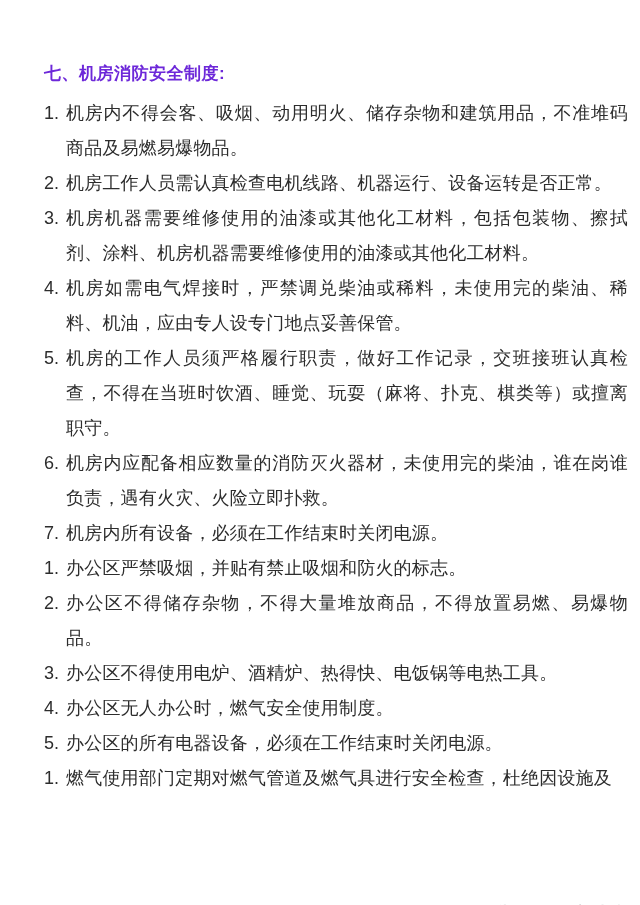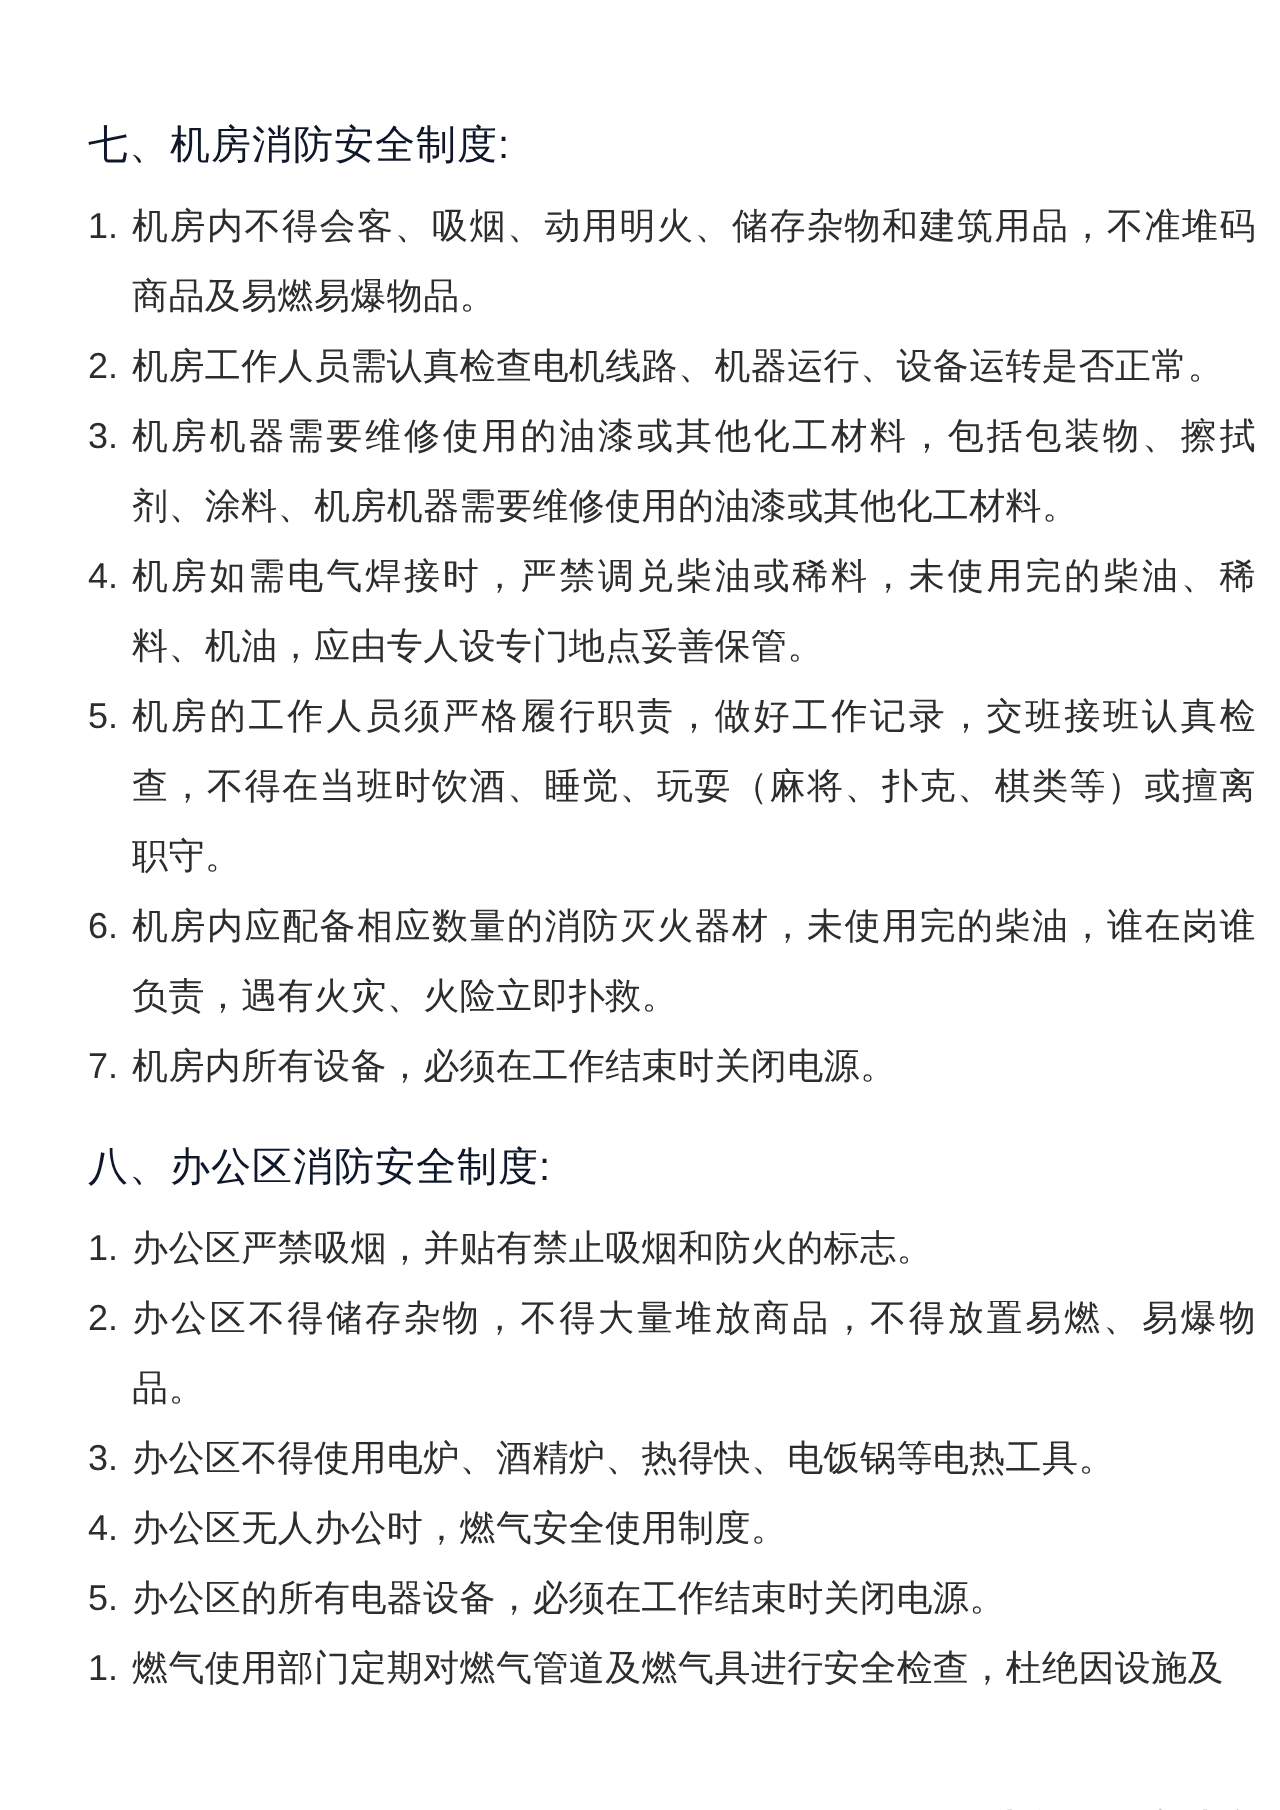--- a/index.html
+++ b/index.html
@@ -16,24 +16,24 @@
   .page {
     position: relative;
     width: 640px;
     height: 905px;
     box-sizing: border-box;
     background: #ffffff;
     padding: 56px 12px 0 44px;
   }
   section { display: block; }
   .section-title {
-    font-size: 20px;
+    font-size: 17px;
     line-height: 35px;
-    font-weight: 400;
-    color: #0f172a;
+    font-weight: 700;
+    color: #6d28d9;
     margin: 16px 0 5px 0;
     letter-spacing: 0.5px;
   }
   section:first-child .section-title { margin-top: 0; }
   ol.rule-list {
     list-style: none;
     margin: 0;
     padding: 0;
   }
   ol.rule-list li {
@@ -99,21 +99,20 @@
             <span class="num">6.</span>
             <span class="txt">机房内应配备相应数量的消防灭火器材，未使用完的柴油，谁在岗谁负责，遇有火灾、火险立即扑救。</span>
           </li>
           <li>
             <span class="num">7.</span>
             <span class="txt">机房内所有设备，必须在工作结束时关闭电源。</span>
           </li>
         </ol>
       </section>
       <section>
-        <h2 class="section-title">八、办公区消防安全制度:</h2>
         <ol class="rule-list">
           <li>
             <span class="num">1.</span>
             <span class="txt">办公区严禁吸烟，并贴有禁止吸烟和防火的标志。</span>
           </li>
           <li>
             <span class="num">2.</span>
             <span class="txt">办公区不得储存杂物，不得大量堆放商品，不得放置易燃、易爆物品。</span>
           </li>
           <li>

